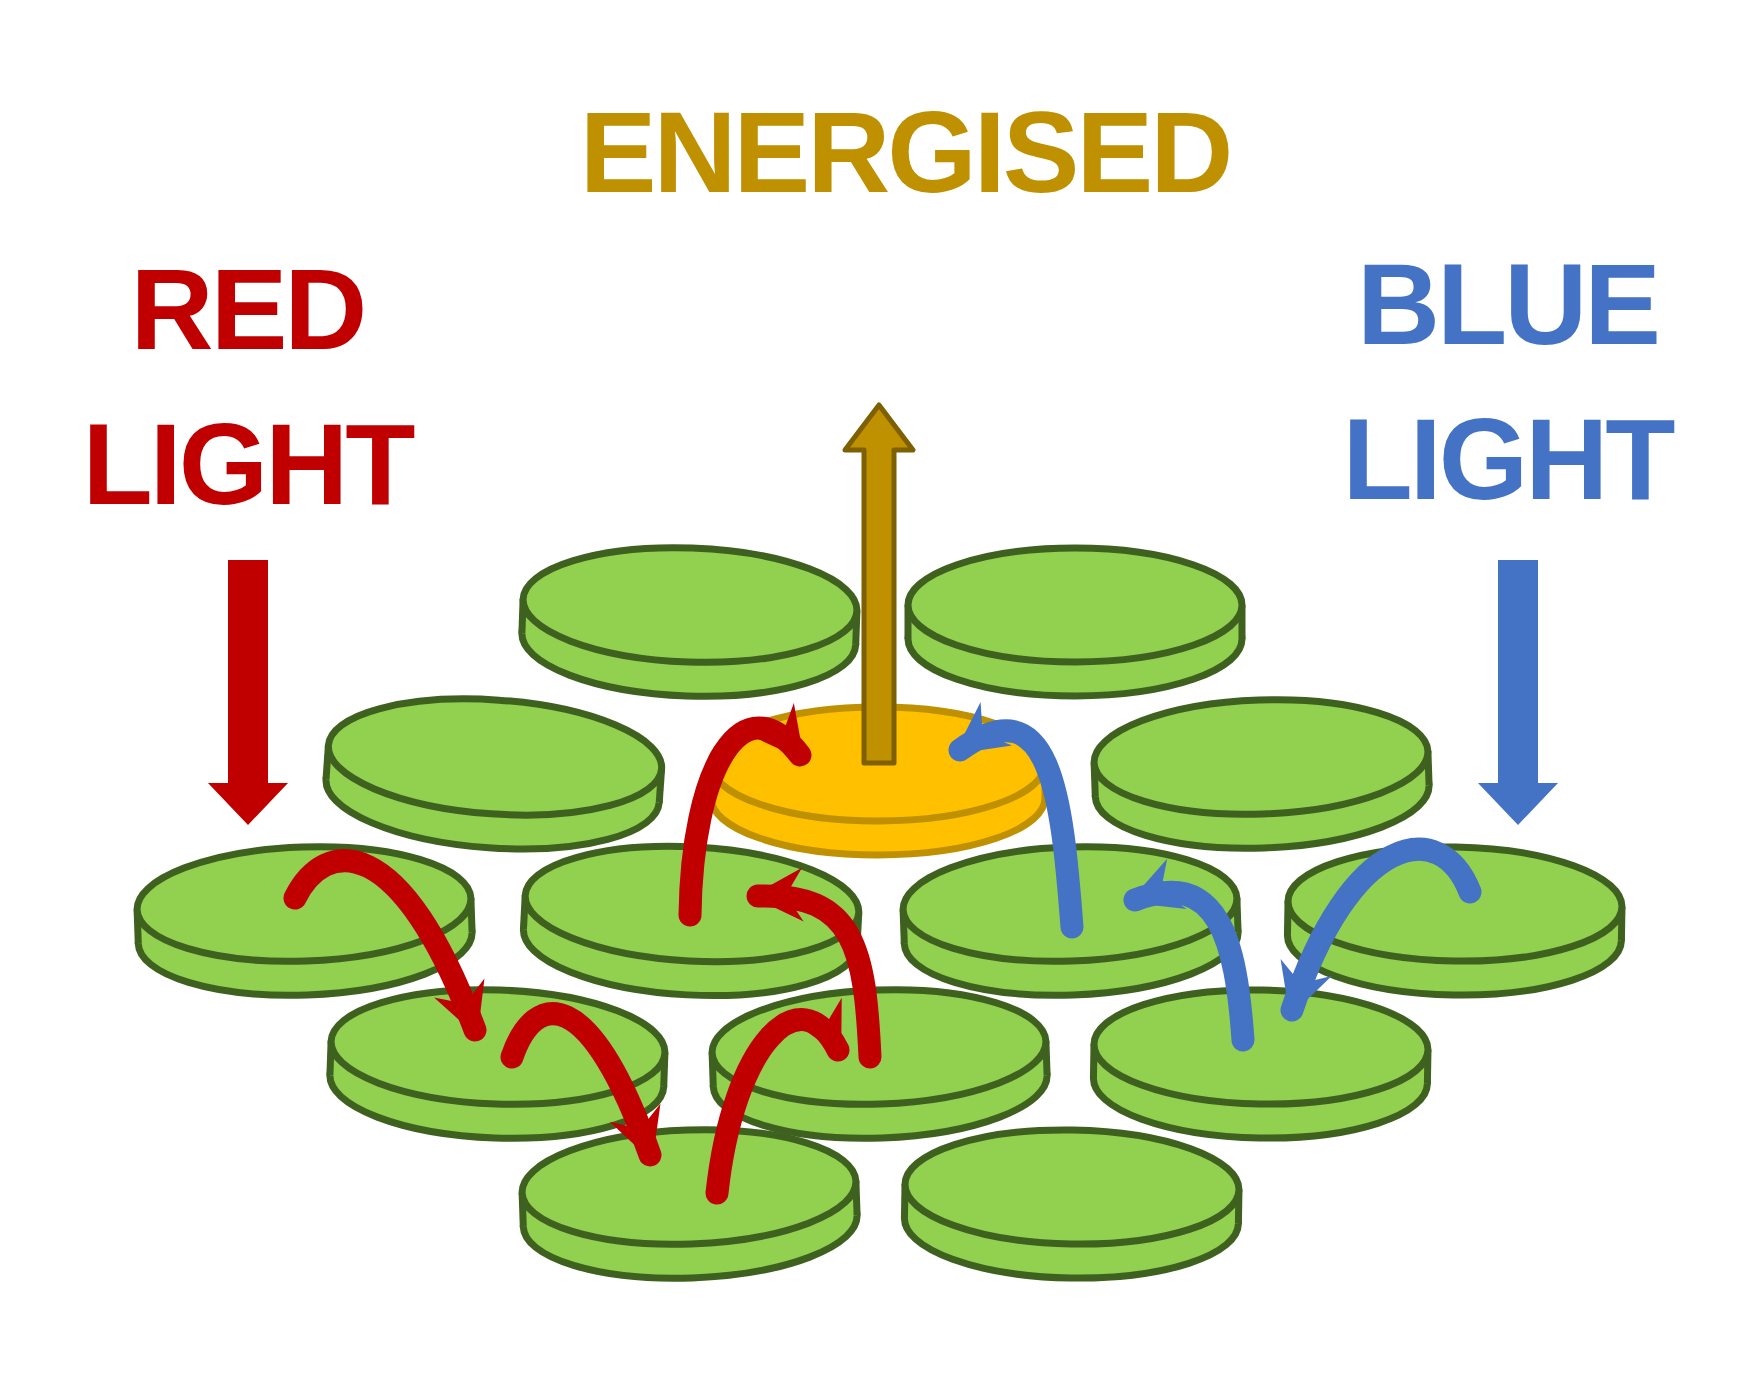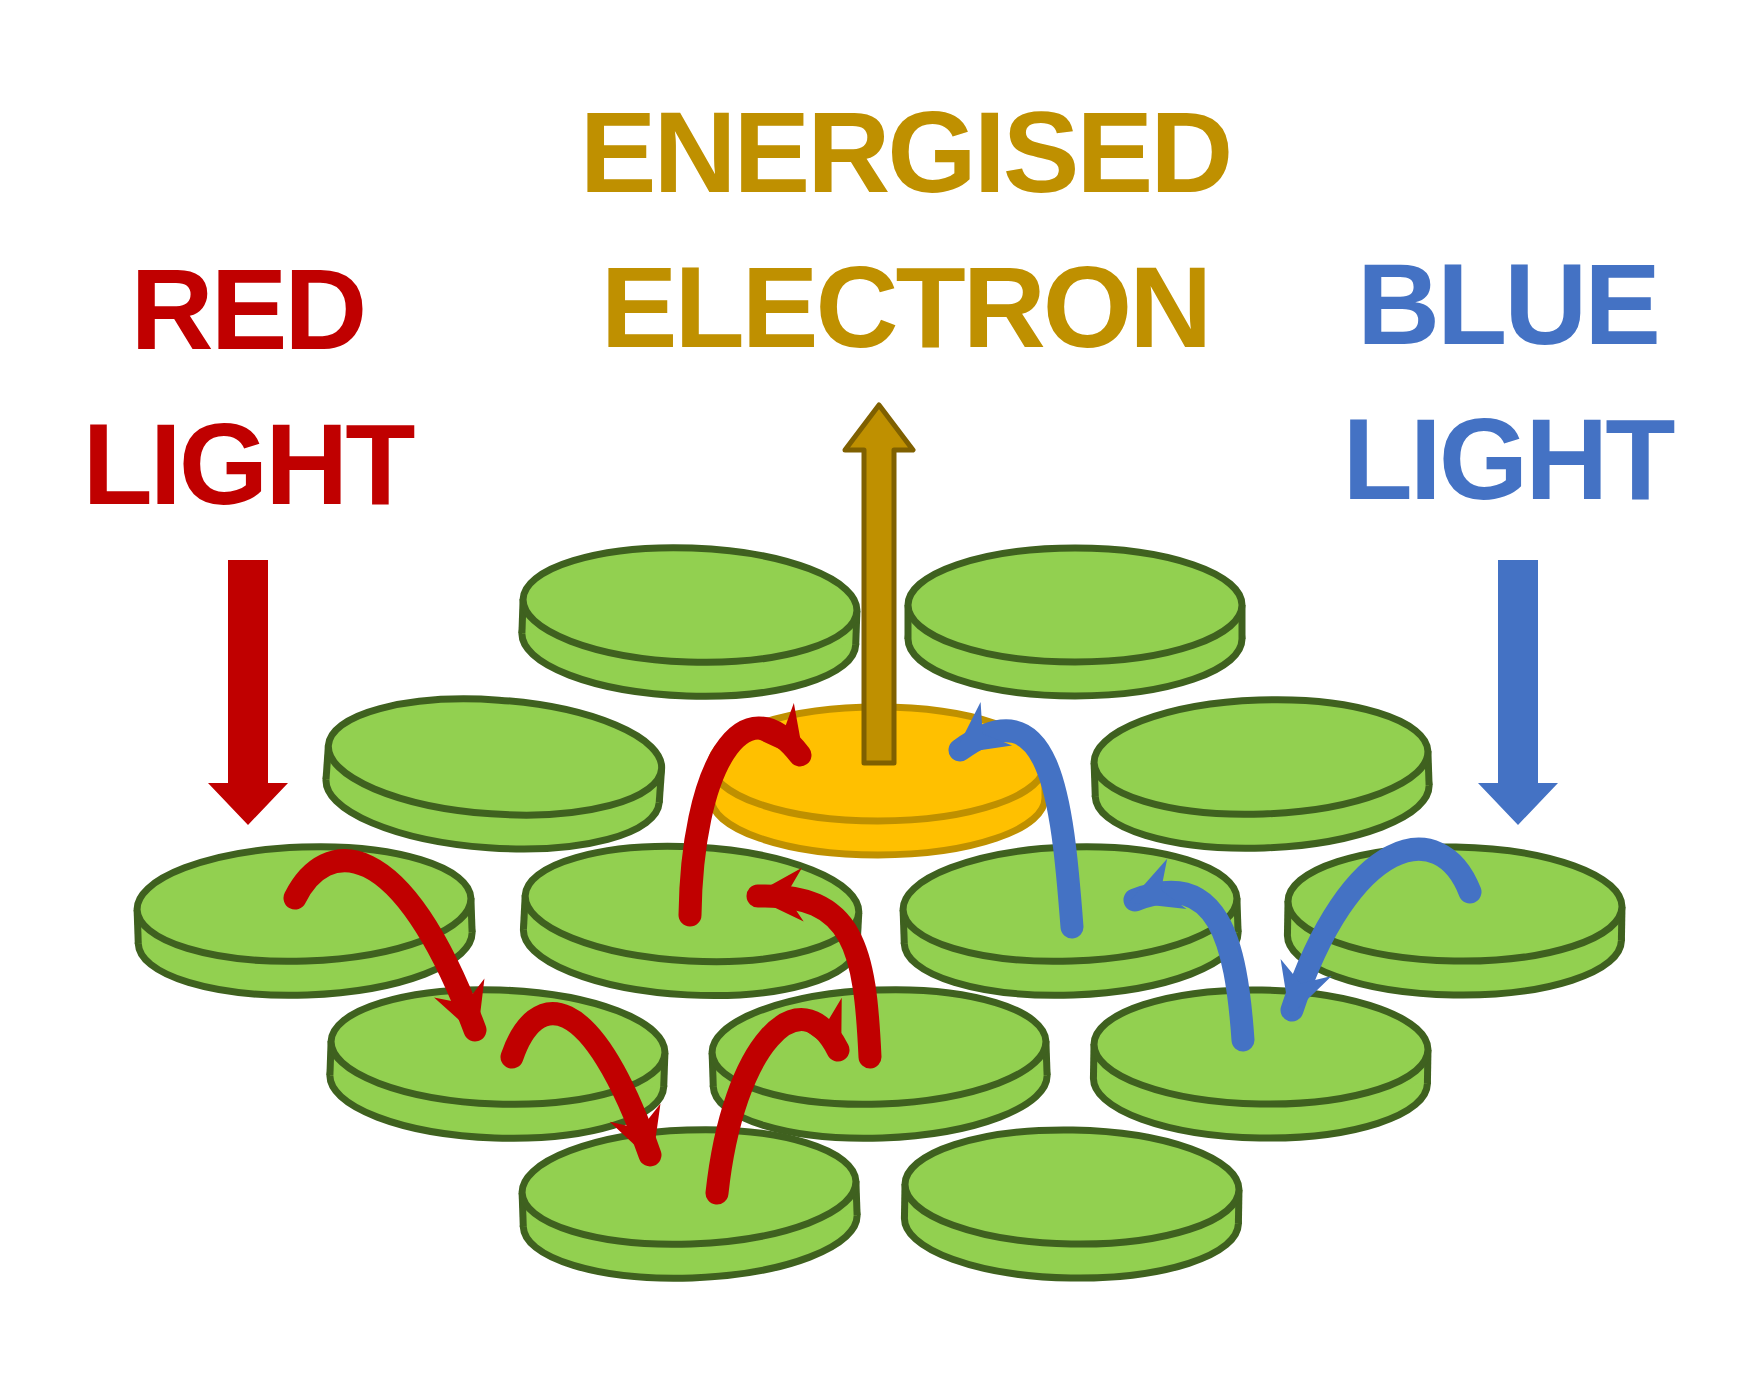--- a/index.html
+++ b/index.html
@@ -151,21 +151,20 @@
         <path d="M 870,1057 C 865,950 855,893 758,896" fill="none" stroke="#C00000" stroke-width="23" stroke-linecap="round" marker-end="url(#head-red)"></path>
         <path d="M 690,915 C 692,770 742,680 800,755" fill="none" stroke="#C00000" stroke-width="23" stroke-linecap="round" marker-end="url(#head-red)"></path>
         <path d="M 1470,892 C 1440,815 1350,835 1292,1010" fill="none" stroke="#4472C4" stroke-width="23" stroke-linecap="round" marker-end="url(#head-blue)"></path>
         <path d="M 1243,1040 C 1236,940 1218,868 1135,900" fill="none" stroke="#4472C4" stroke-width="23" stroke-linecap="round" marker-end="url(#head-blue)"></path>
         <path d="M 1072,927 C 1062,795 1050,685 960,750" fill="none" stroke="#4472C4" stroke-width="23" stroke-linecap="round" marker-end="url(#head-blue)"></path>
       </g>
   </svg>
 
   <div class="label label-gold">
     <div>ENERGISED</div>
-    <div>ELECTRON</div>
   </div>
 
   <div class="label label-red">
     <div>RED</div>
     <div>LIGHT</div>
   </div>
 
   <div class="label label-blue">
     <div>BLUE</div>
     <div>LIGHT</div>

